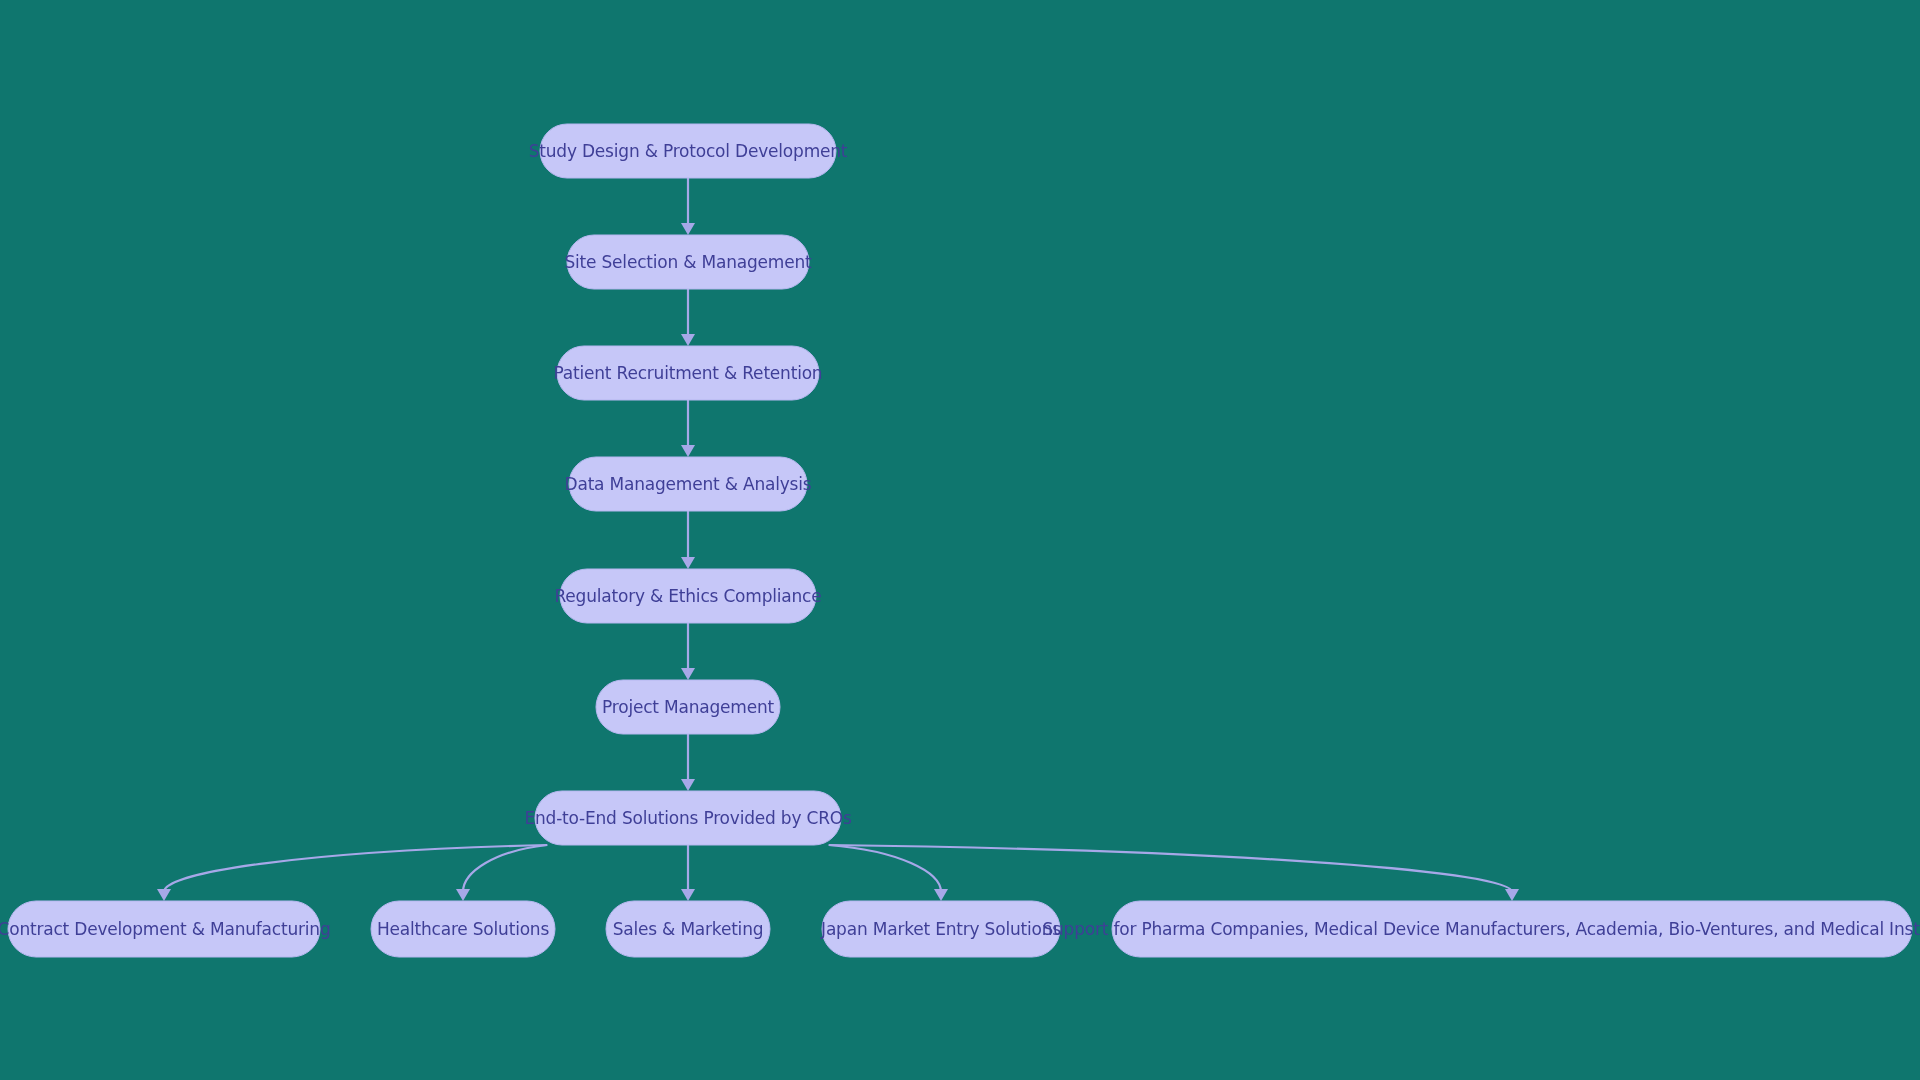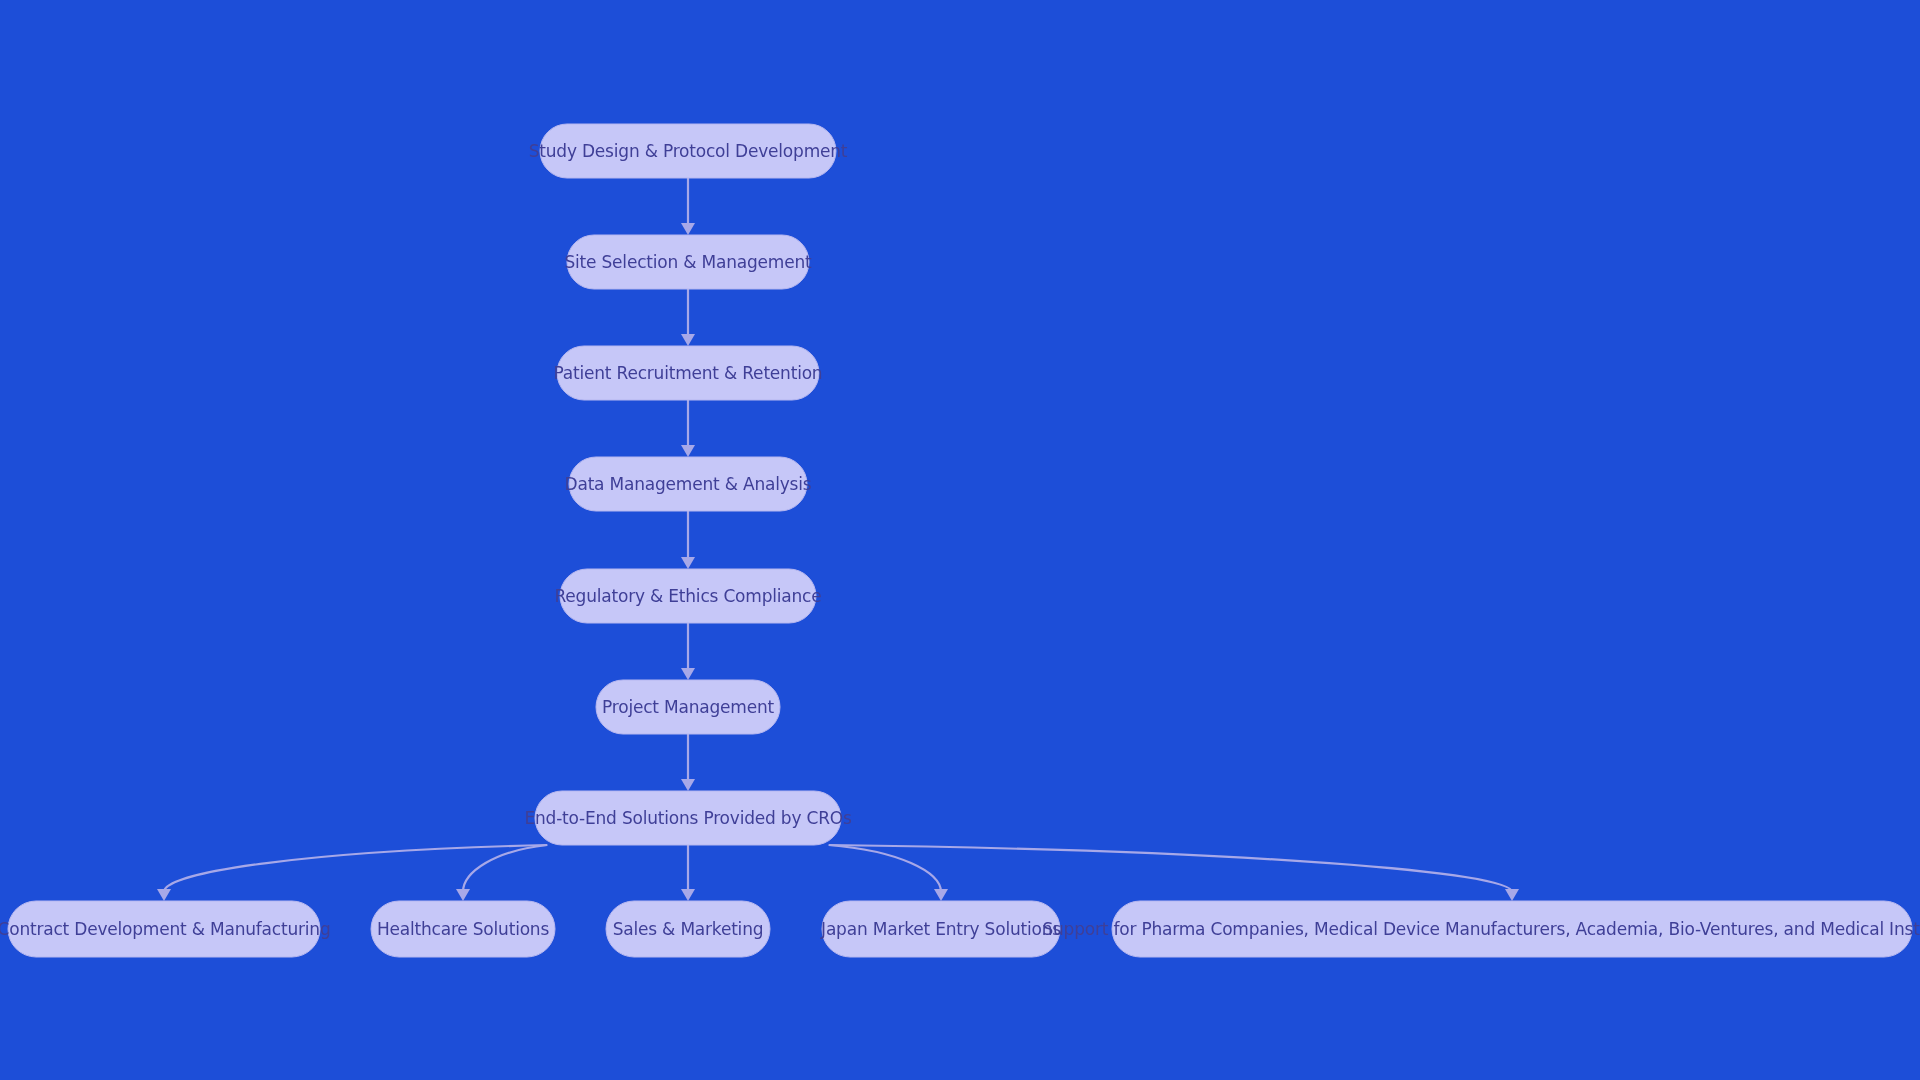--- a/index.html
+++ b/index.html
@@ -11,21 +11,21 @@
   body {
     width: 1920px;
     height: 1080px;
     overflow: hidden;
     font-family: "DejaVu Sans", "Liberation Sans", sans-serif;
   }
   #flowchart-root {
     position: relative;
     width: 1920px;
     height: 1080px;
-    background: #1d4ed8;
+    background: #0f766e;
   }
   svg#flow-svg {
     position: absolute;
     left: 0;
     top: 0;
     width: 1920px;
     height: 1080px;
     display: block;
   }
   .node-shape {

